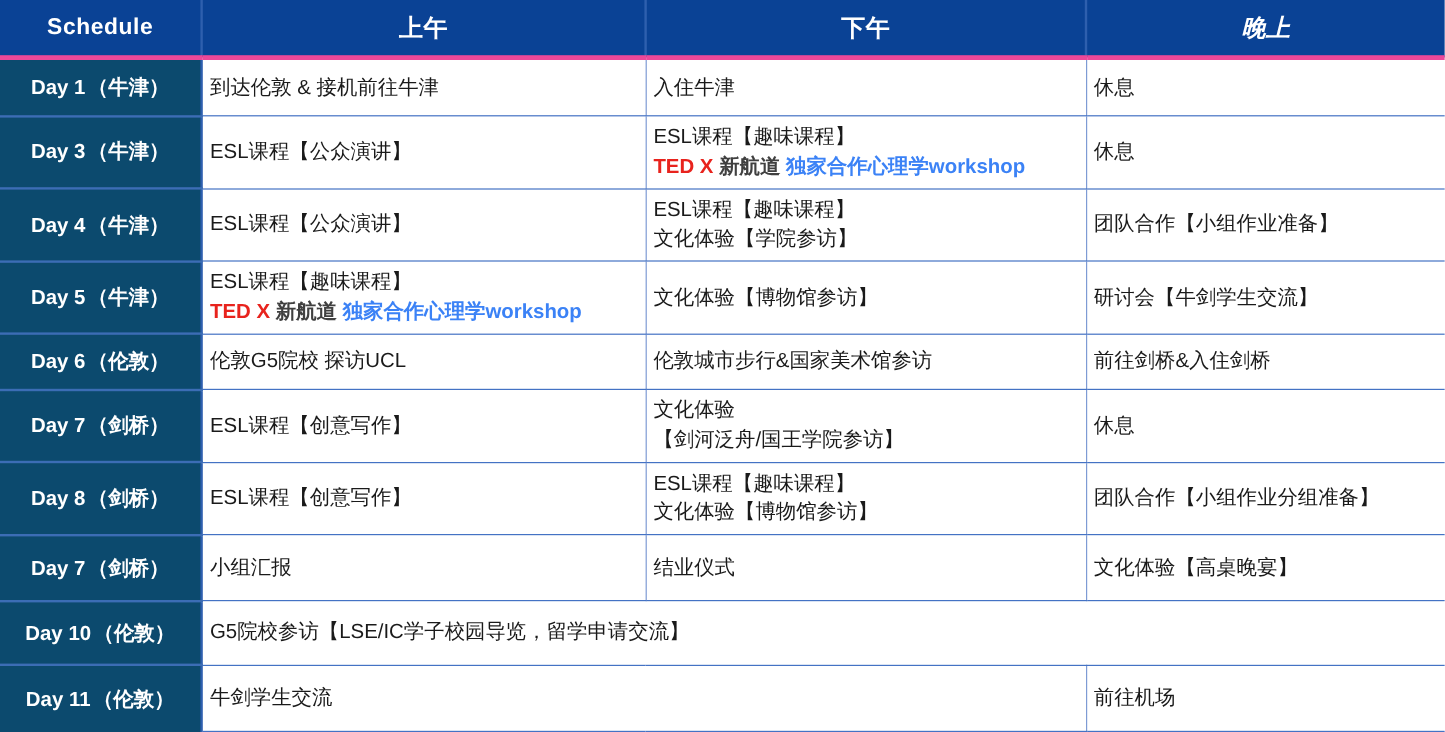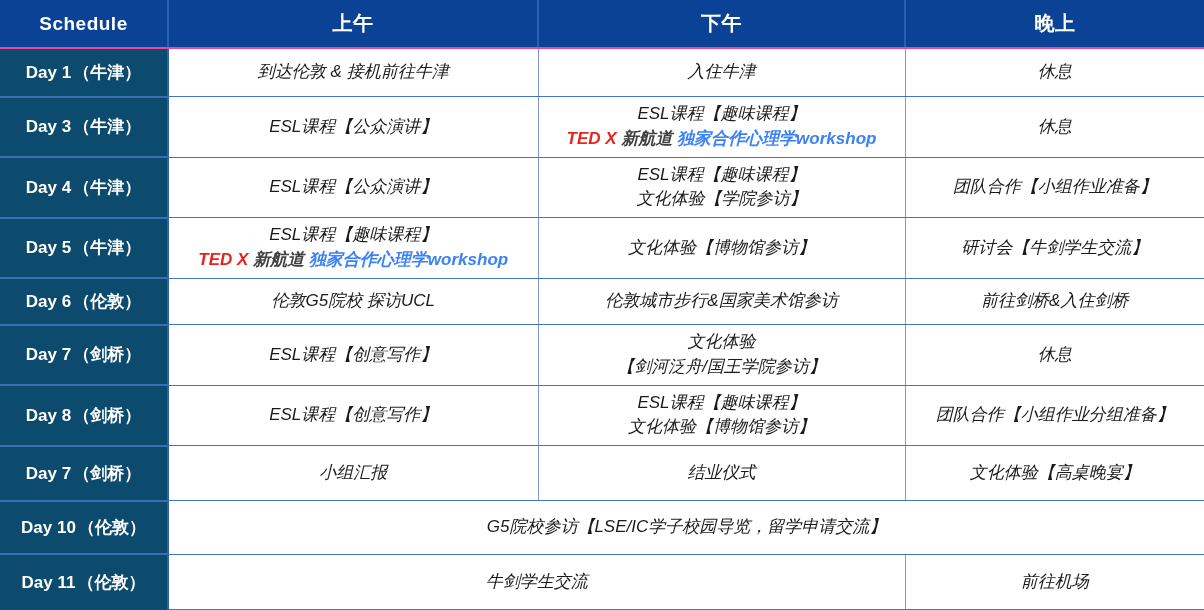--- a/index.html
+++ b/index.html
@@ -28,54 +28,53 @@
 
   .hdr-cell {
     background: #0A4295;
     color: #ffffff;
     font-weight: bold;
     text-align: center;
     vertical-align: middle;
     font-size: 20px;
     letter-spacing: 0.5px;
     border-right: 2px solid #2E5FAE;
-    border-bottom: 2px solid #ec4899;
+    border-bottom: 4px solid #ec4899;
   }
   .hdr-cell.hdr-schedule {
     font-size: 19px;
     border-right: 2px solid #2E5FAE;
   }
-  .hdr-cell.last { border-right: none; }
+  .hdr-cell.last { border-right: none; font-style: italic; }
 
   
   .day-cell {
     background: #0c4a6e;
     color: #ffffff;
     font-weight: bold;
     font-size: 17px;
     text-align: center;
     vertical-align: middle;
     border-bottom: 2px solid #3C6DB5;
     border-right: 2px solid #2E5FAE;
     white-space: nowrap;
   }
   .day-cell .loc { margin-left: 2px; }
 
   
   .content-cell {
     background: #ffffff;
     color: #1a1a1a;
     font-size: 17px;
-    text-align: center;
+    text-align: left;
     vertical-align: middle;
     border-bottom: 1.5px solid #4472C4;
     border-right: 1.5px solid #7E9BD4;
     line-height: 1.45;
     padding: 4px 6px;
-    font-style: italic;
   }
   .content-cell.no-right { border-right: none; }
 
   tr.last-row .content-cell { border-bottom: 1.5px solid #4472C4; }
   tr.last-row .day-cell { border-bottom: none; }
 
   .line { display: block; }
 
   
   .ted-line {

